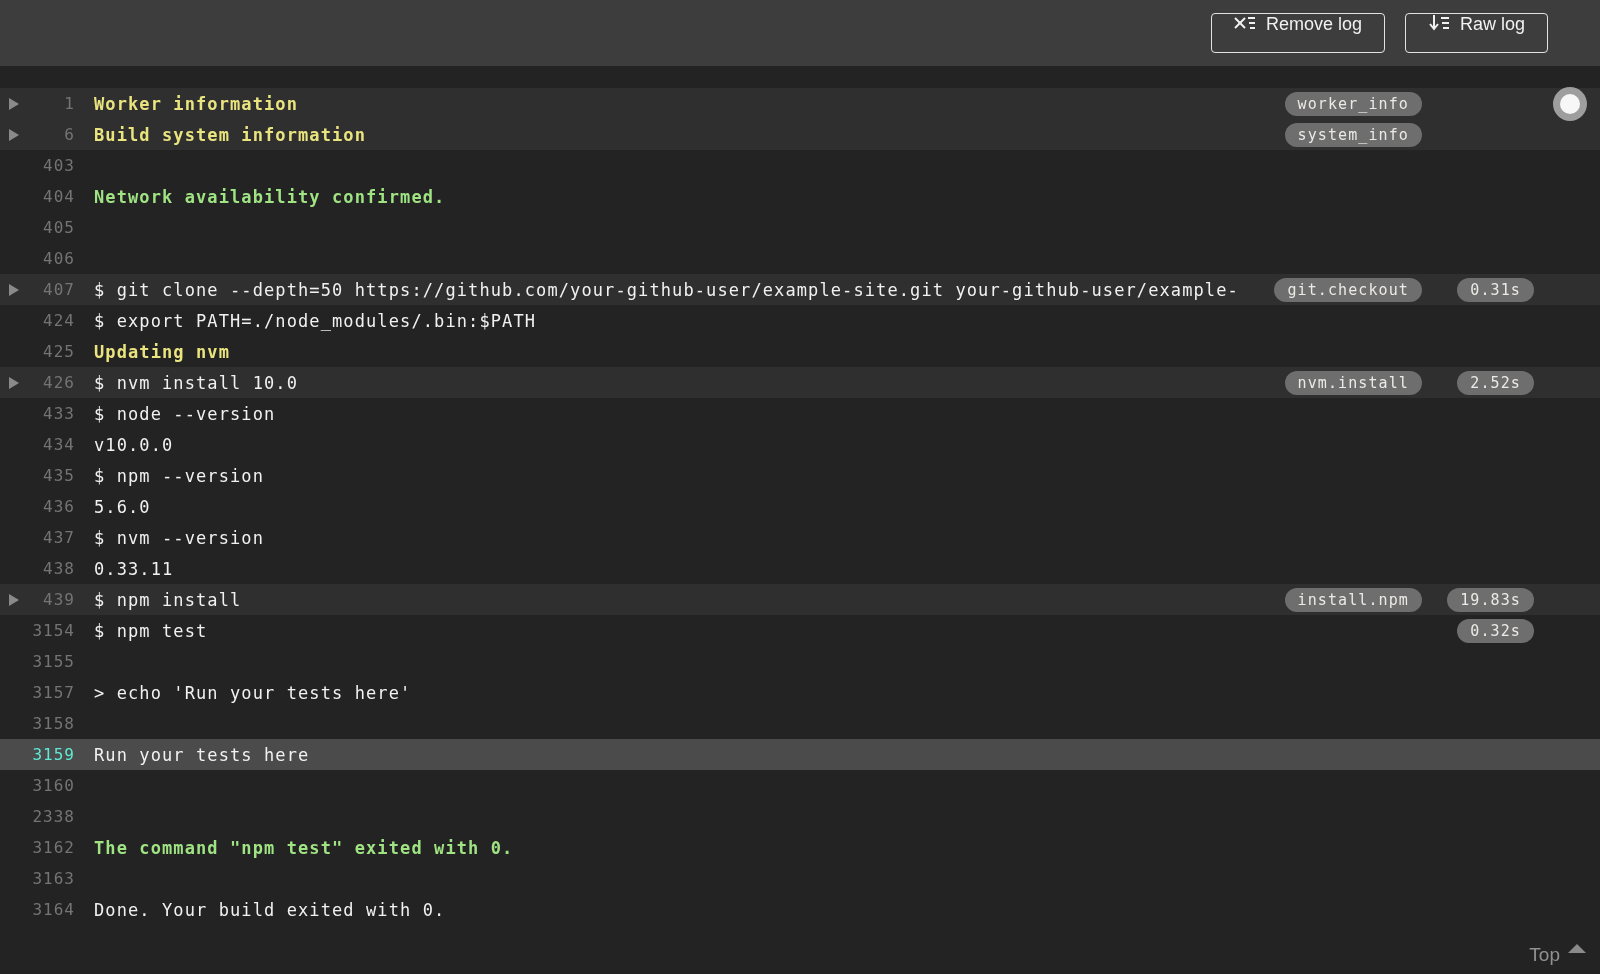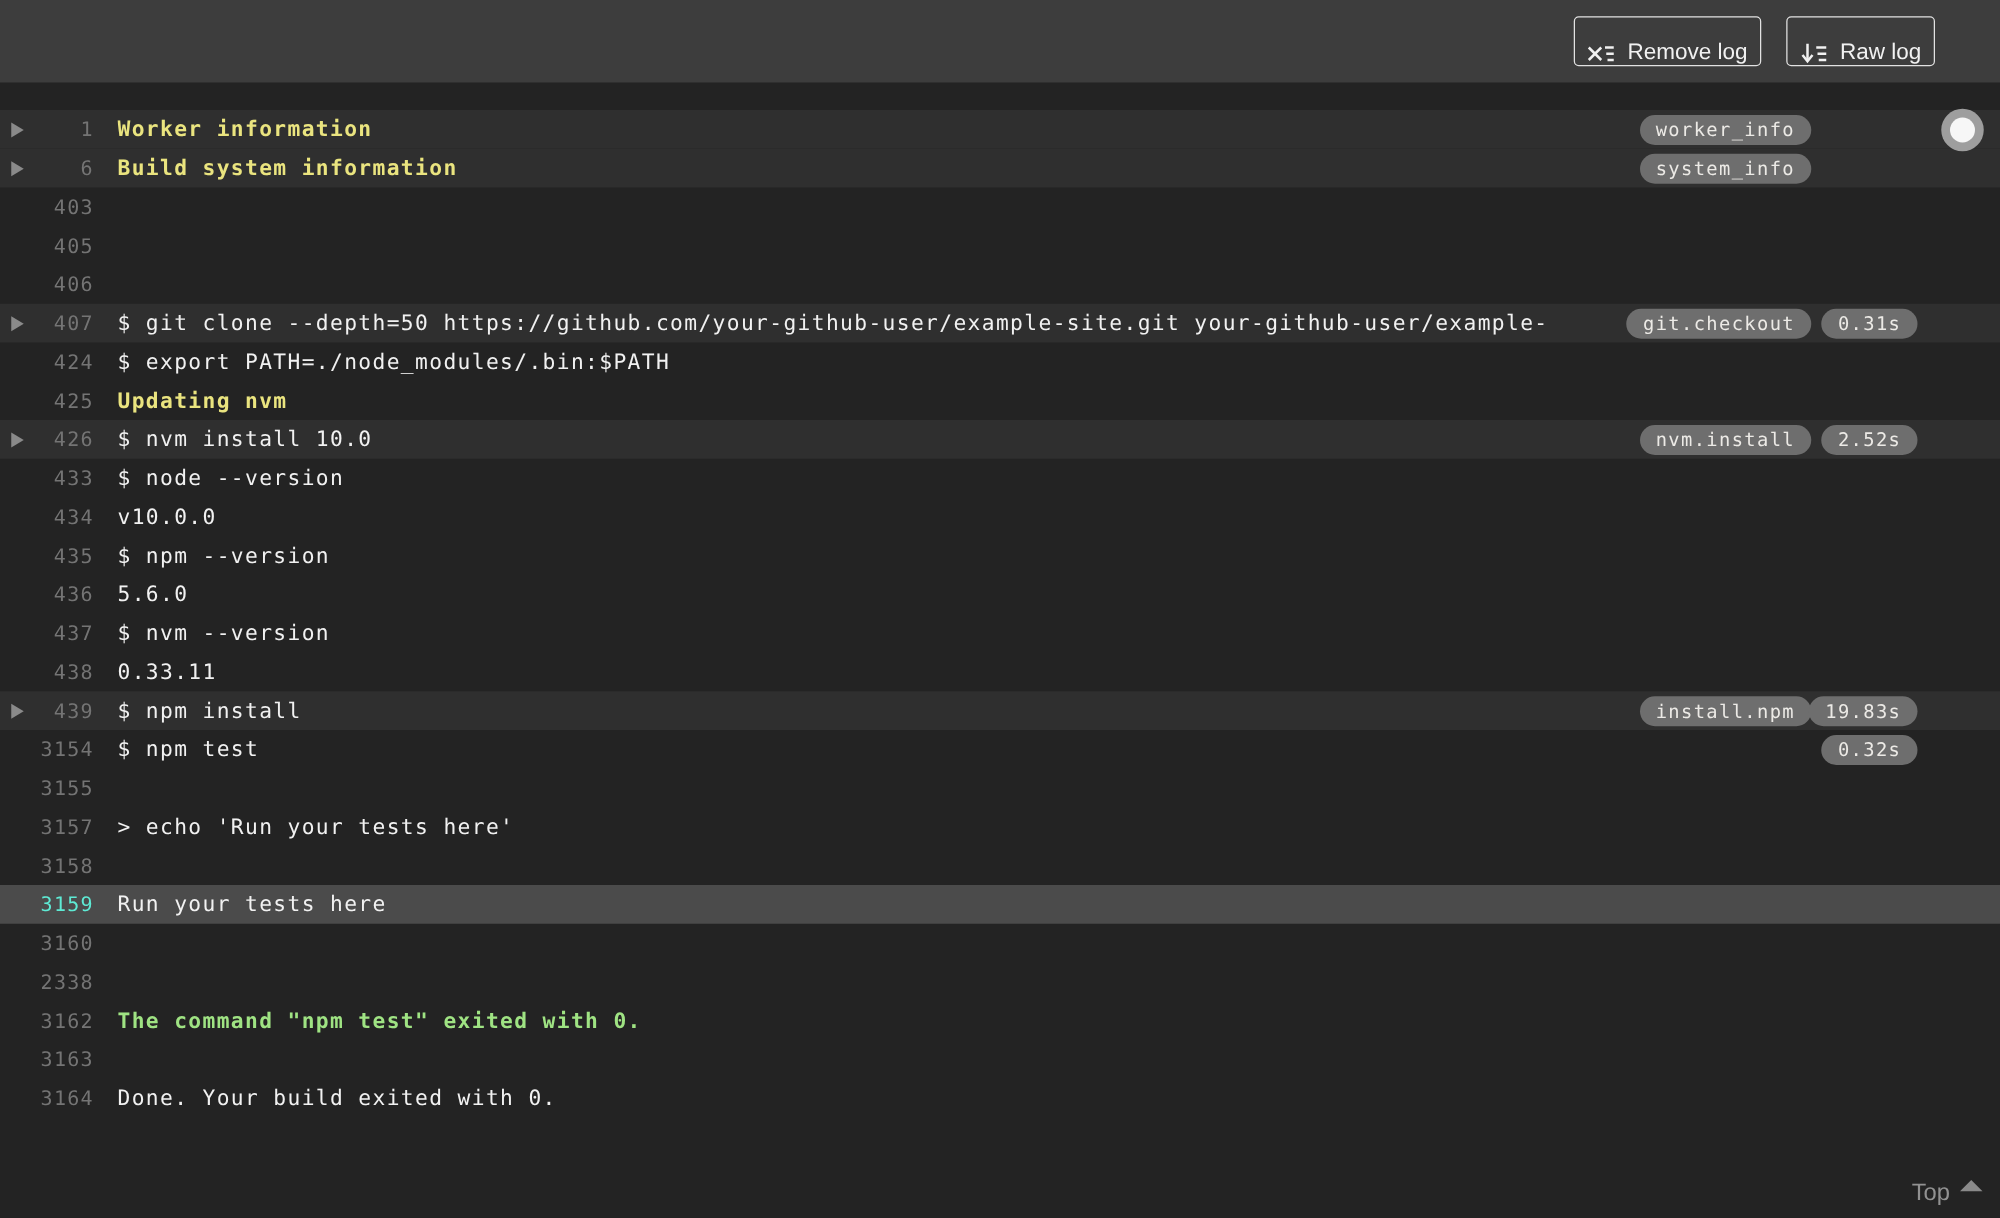--- a/index.html
+++ b/index.html
@@ -6,25 +6,25 @@
   html,body { width:1600px; height:974px; overflow:hidden; }
   body { background:#232323; font-family:"Liberation Sans", sans-serif; position:relative; }
 
   
   .topbar {
     height:66px; background:#3d3d3d;
     display:flex; align-items:center; justify-content:flex-end;
     gap:20px; padding-right:52px;
   }
   .tb-btn {
-    display:flex; align-items:flex-end; gap:10px;
+    display:flex; align-items:flex-start; gap:10px;
     background:transparent; border:1px solid rgba(255,255,255,.85);
     border-radius:4px; color:#f1f1f1;
     font-family:"Liberation Sans", sans-serif; font-size:18px;
-    padding:0 10px; height:40px; cursor:pointer;
+    padding:0 22px; height:40px; cursor:pointer;
   }
   .tb-btn svg { display:block; }
 
   
   .log { position:relative; padding-top:22px; }
   .row {
     position:relative; height:31px;
     display:flex; align-items:center;
     font-family:"DejaVu Sans Mono", monospace;
     font-size:17px; letter-spacing:1.1px; color:#f1f1f1;
@@ -49,21 +49,21 @@
   .txt.cmd { font-weight:normal; }
   .txt.yellow { color:#eae47f; font-weight:bold; }
   .txt.green { color:#9fe383; font-weight:bold; }
 
   .pill {
     position:absolute; top:50%; transform:translateY(-50%);
     background:#6e6e6e; color:#eceae6;
     font-family:"DejaVu Sans Mono", monospace; font-size:15px;
     border-radius:12px; padding:2px 13px; line-height:20px;
   }
-  .pill.tag { right:151px; }
+  .pill.tag { right:178px; }
   .pill.time { right:66px; }
 
   
   .scroll-dot {
     position:absolute; top:87px; right:13px;
     width:34px; height:34px; border-radius:50%;
     background:#9e9e9e; cursor:pointer;
   }
   .scroll-dot::after {
     content:""; position:absolute; left:7px; top:7px;
@@ -134,20 +134,27 @@
   </div>
     <div class="row">
     
     <span class="num">403</span>
     <span class="txt"></span>
     
     
   </div>
     <div class="row">
     
+    <span class="num">404</span>
+    <span class="txt green">Network availability confirmed.</span>
+    
+    
+  </div>
+    <div class="row">
+    
     <span class="num">405</span>
     <span class="txt"></span>
     
     
   </div>
     <div class="row">
     
     <span class="num">406</span>
     <span class="txt"></span>
     

